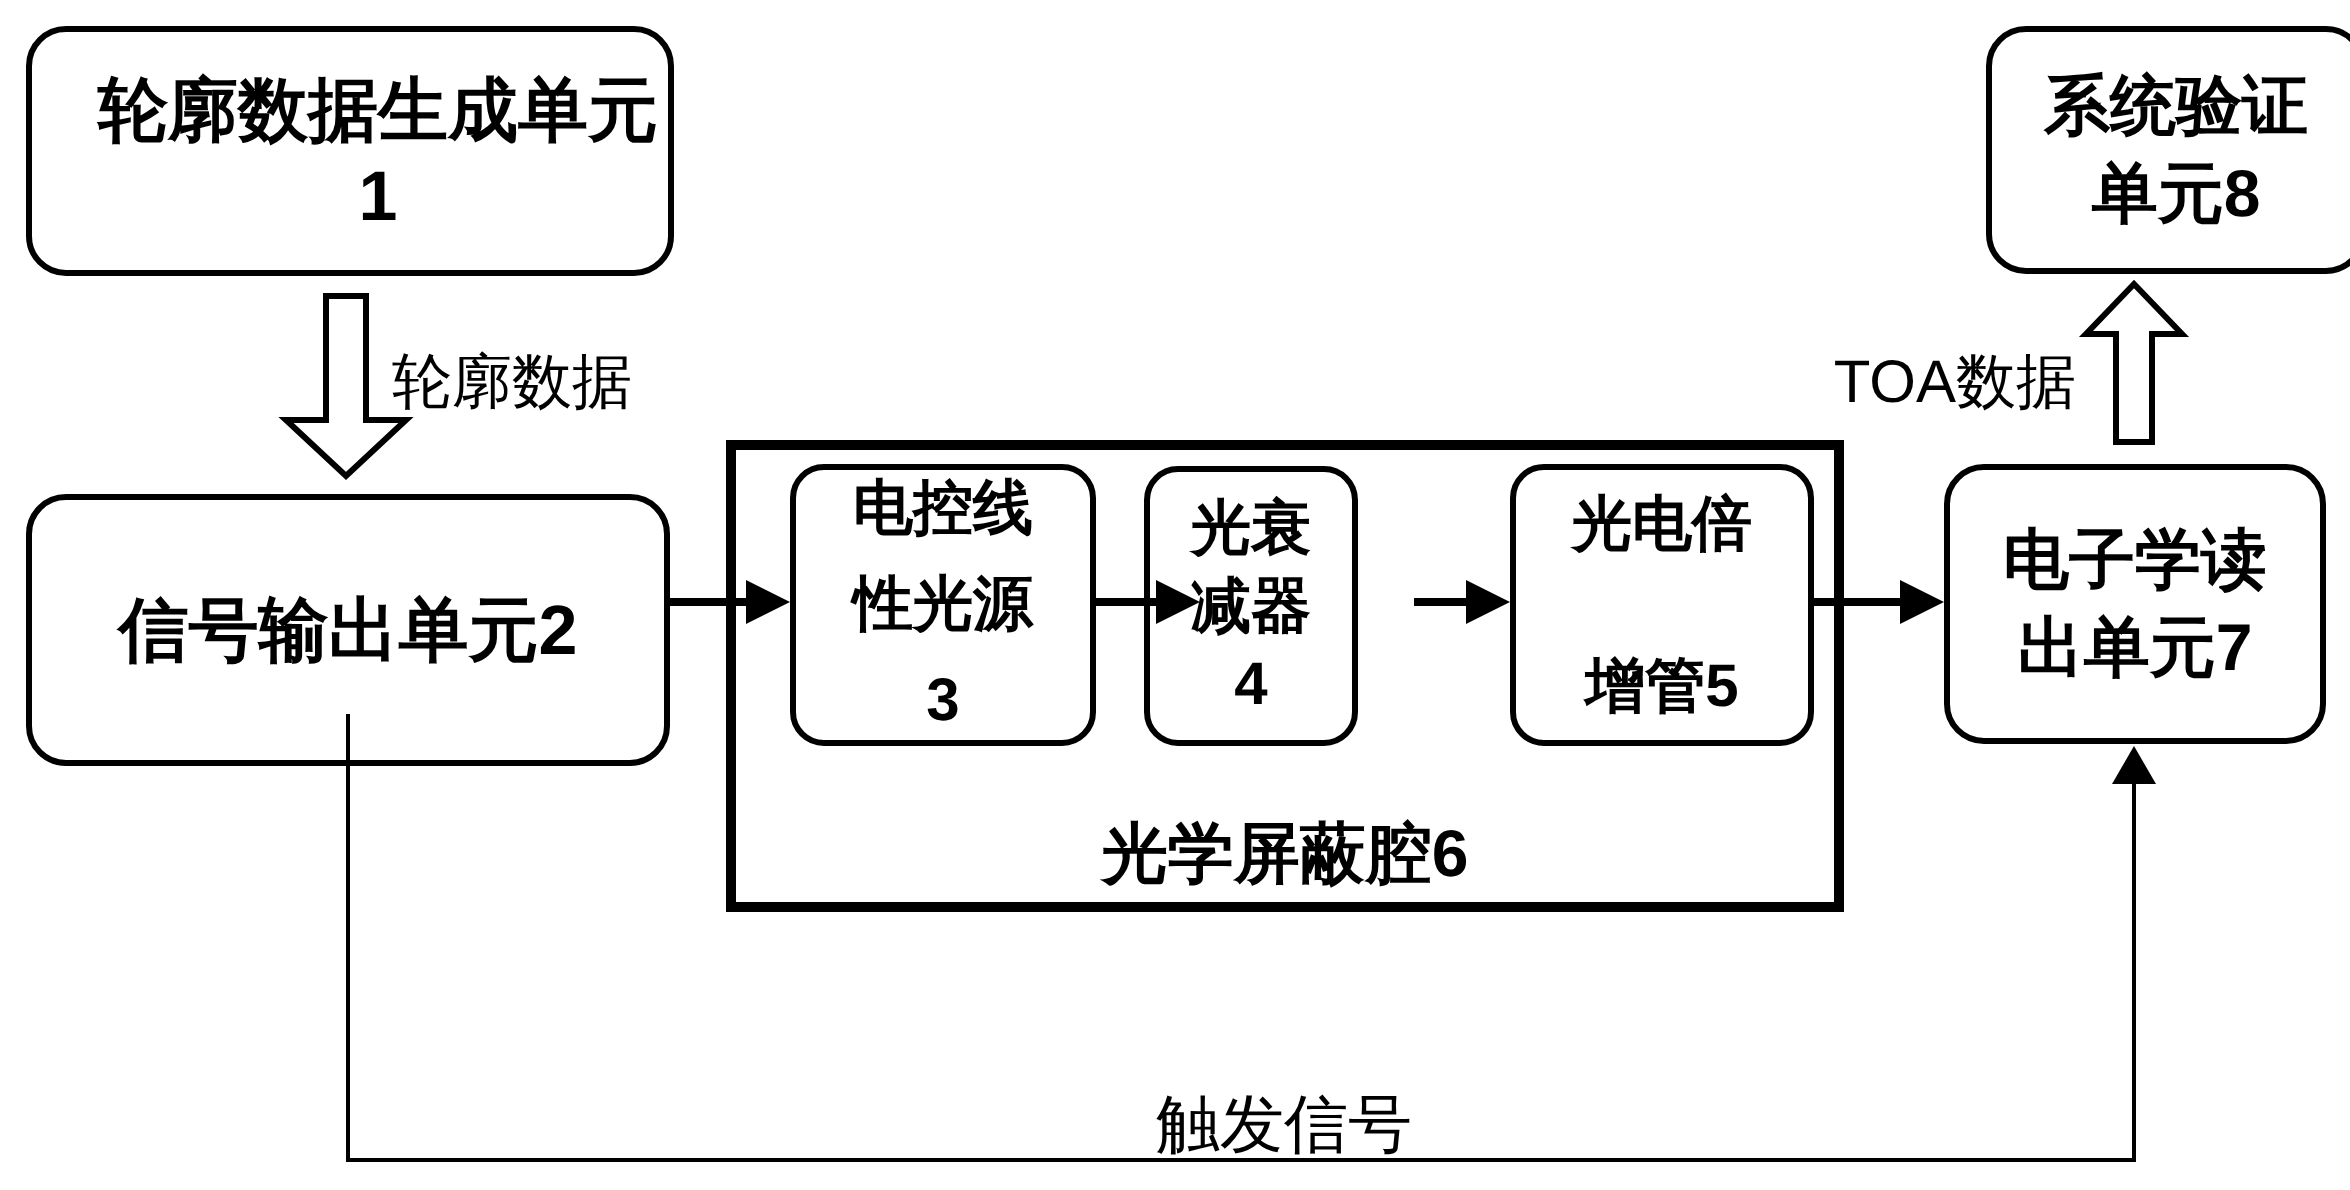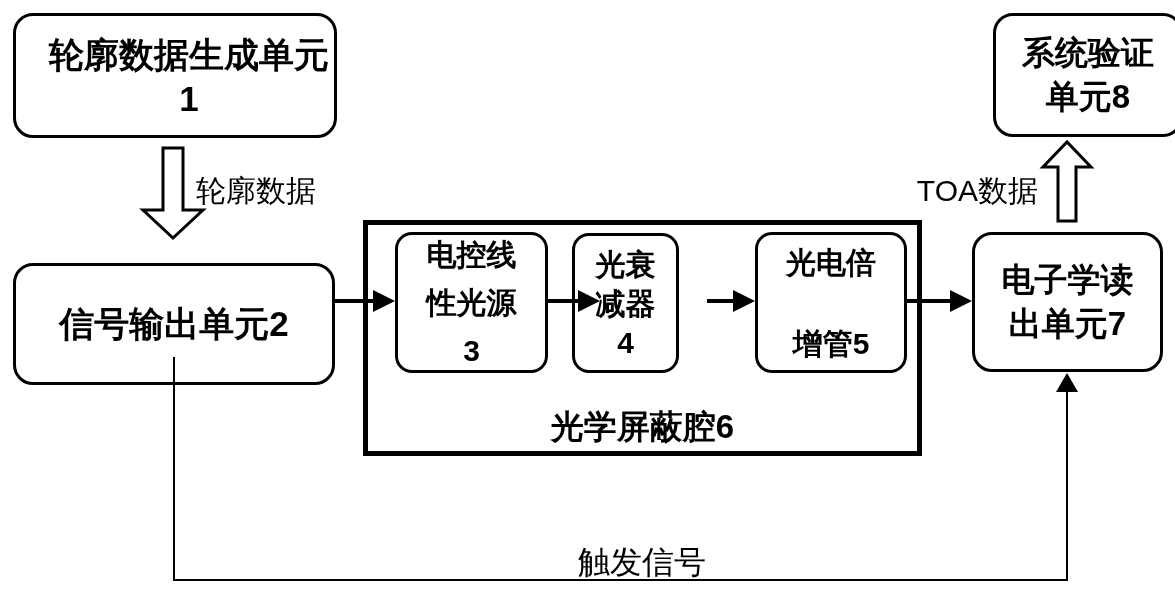--- a/index.html
+++ b/index.html
@@ -20,21 +20,21 @@
     flex-direction:column;
     align-items:center;
     justify-content:center;
     text-align:center;
     font-weight:bold;
     box-sizing:border-box;
     z-index:2;
   }
   .rnode span { display:block; }
   #unit1 { left:13px;  top:13px;  width:324px; height:125px; font-size:35px;padding-left:28px; }
-  #unit2 { left:13px;  top:263px; width:322px; height:122px; font-size:35px; }
+  #unit2 { left:13px;  top:247px; width:322px; height:136px; font-size:35px; }
   #unit3 { left:395px; top:232px; width:153px; height:141px; font-size:30px; line-height:39px; border-radius:17px;justify-content:space-between; }
   #unit4 { left:572px; top:233px; width:107px; height:140px; font-size:30px; line-height:39px; border-radius:17px; }
   #unit5 { left:755px; top:232px; width:152px; height:141px; font-size:30px; line-height:41px; border-radius:17px;gap:40px; }
   #unit7 { left:972px; top:232px; width:191px; height:140px; font-size:33px; line-height:44px; }
   #unit8 { left:972px; top:13px;  width:190px; height:124px; font-size:33px; line-height:44px;margin-left:21px; }
 
   #cavity6 {
     position:absolute;
     left:363px; top:220px; width:559px; height:236px;
     border:5px solid #000000;

